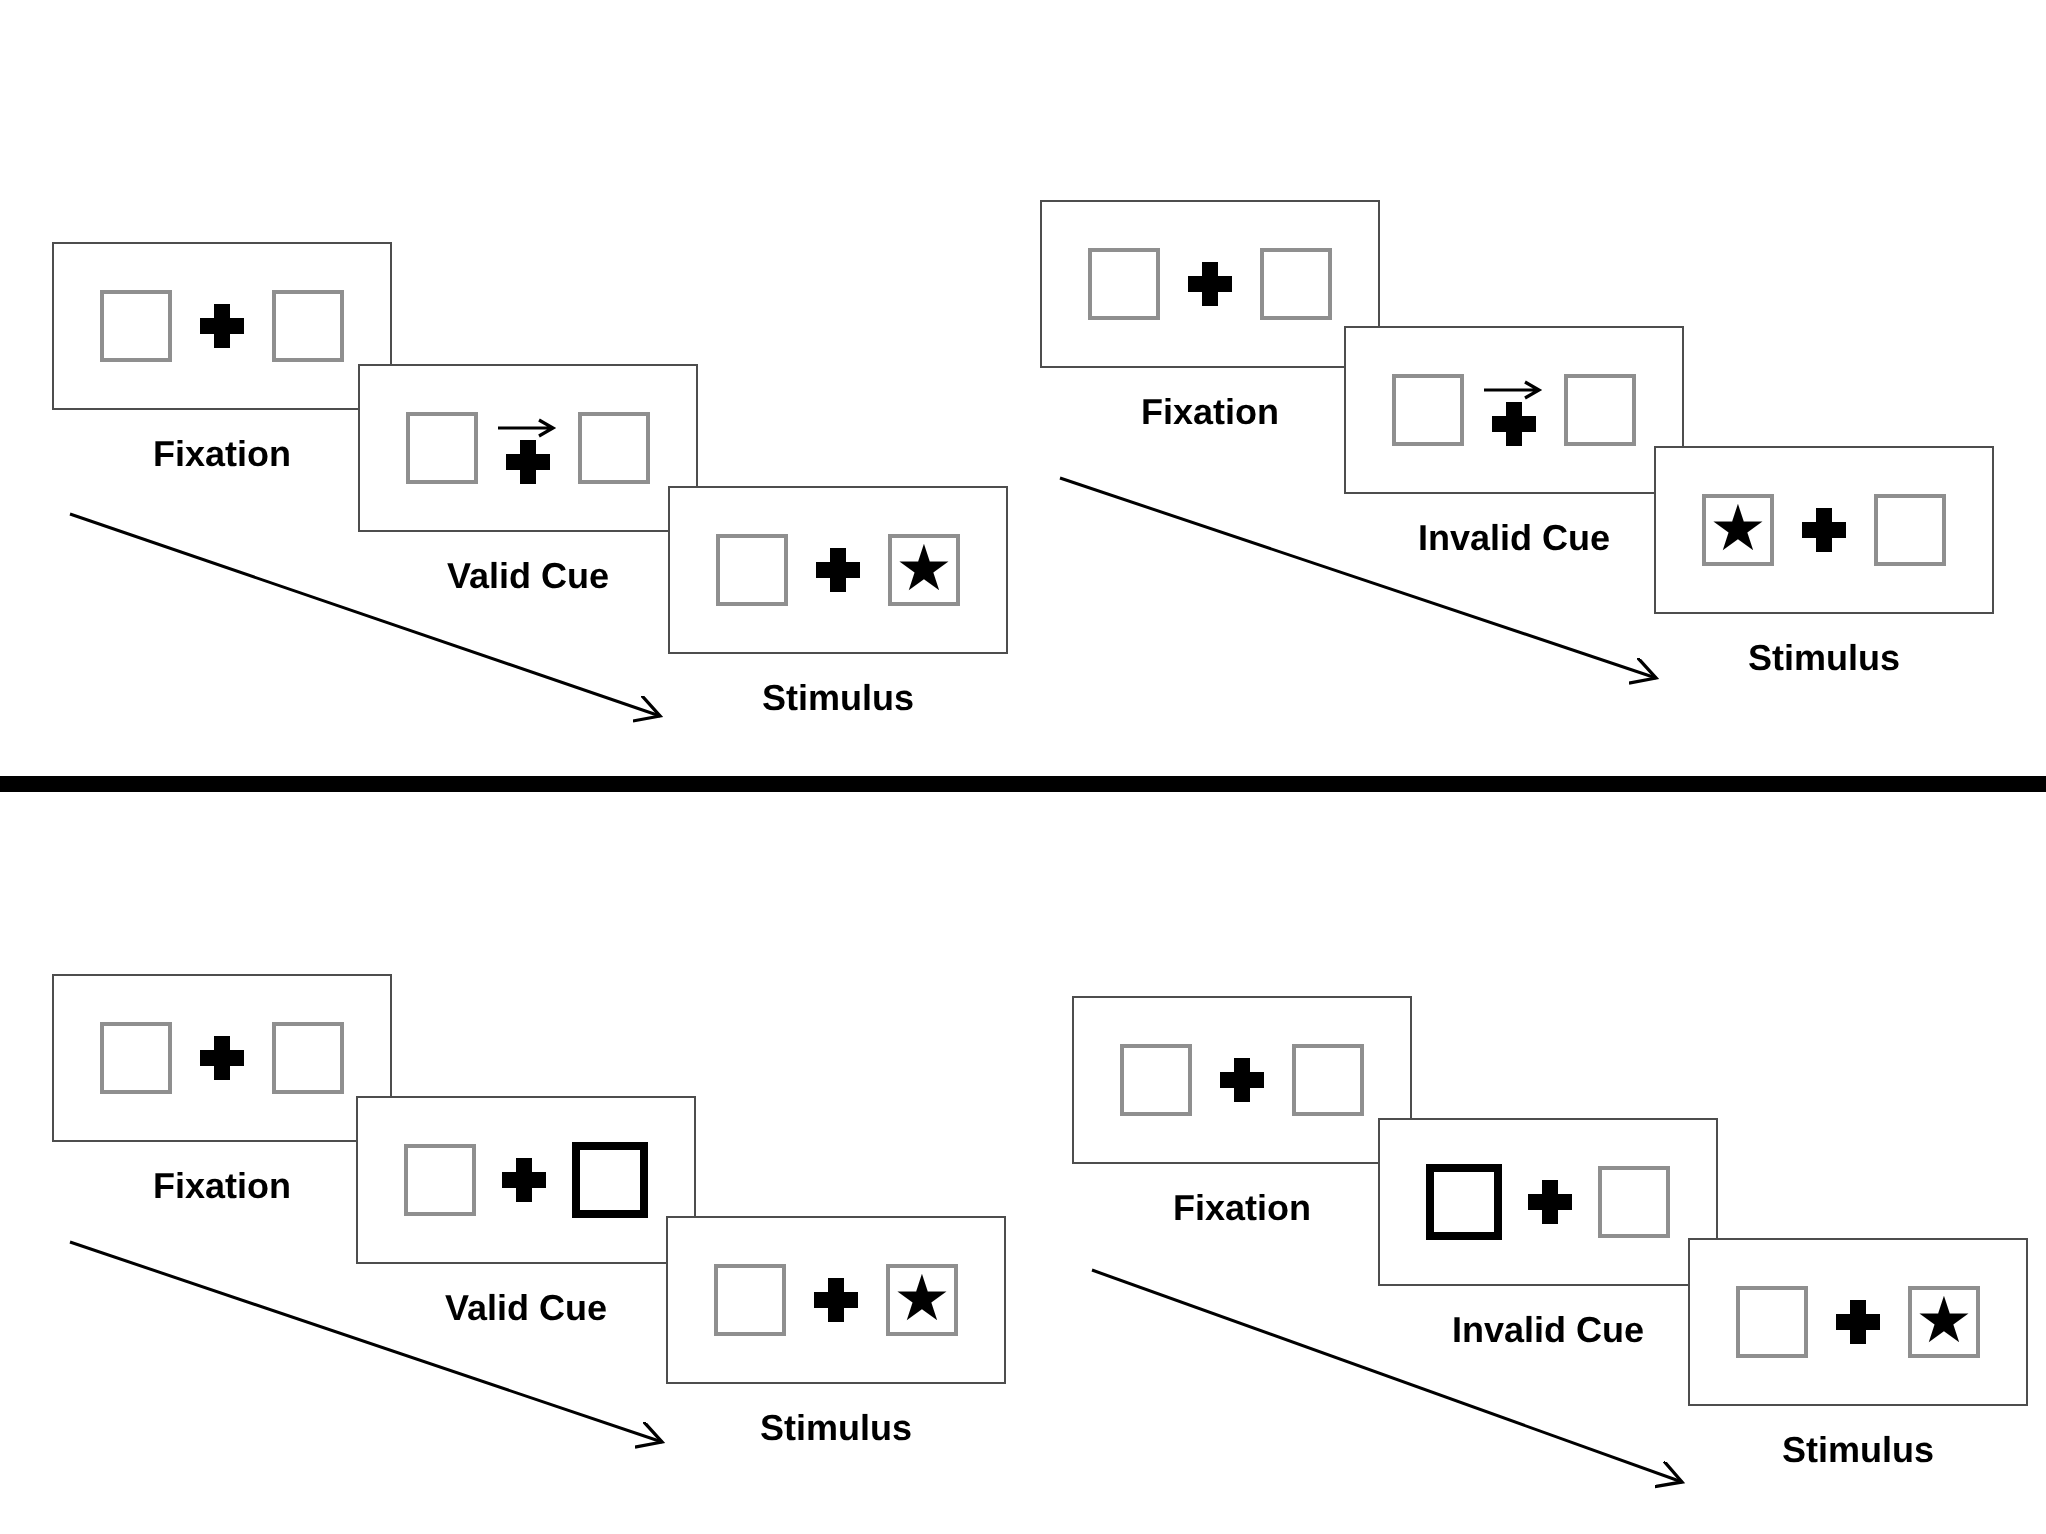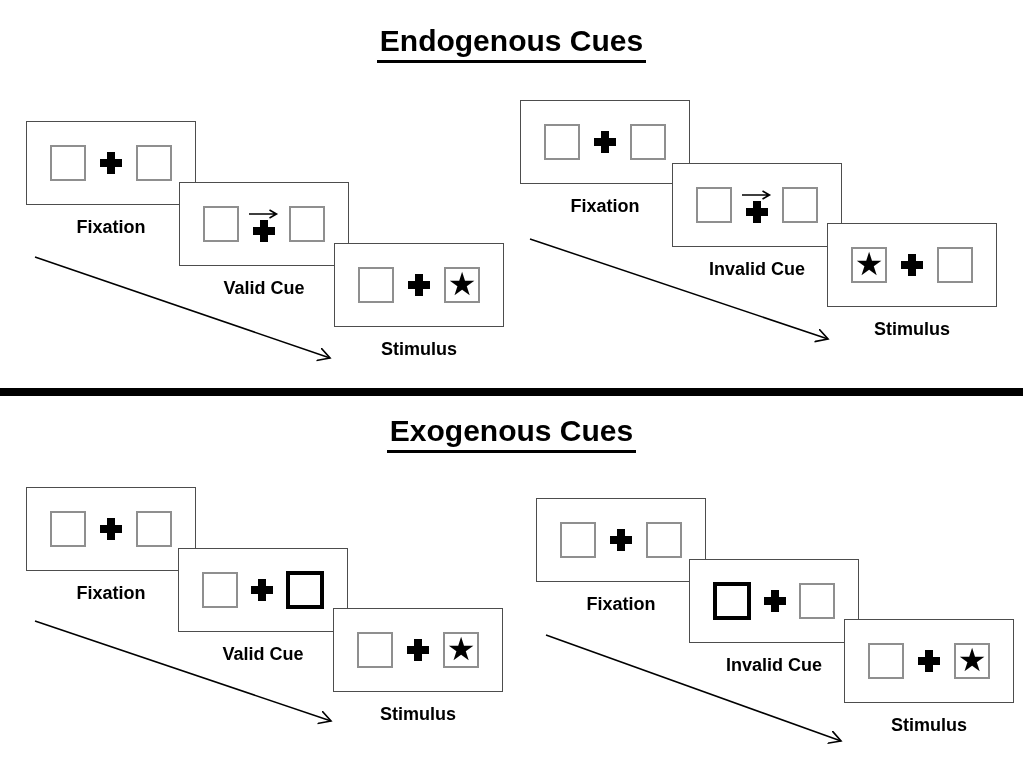--- a/index.html
+++ b/index.html
@@ -38,23 +38,20 @@
     margin-top:12px; text-align:center; font-weight:bold; font-size:18px; color:#000;
     white-space:nowrap;
   }
   .arrows { position:absolute; left:0; top:0; pointer-events:none; }
 </style>
 </head>
 <body>
 
 <div id="page">
 
-  <div class="title" style="top:24px">
-    <span class="underlined">Endogenous Cues</span>
-  </div>
 
   <div class="step" style="left:26px; top:121px">
     <div class="card">
       <div class="sq"></div>
       <div class="cross"></div>
       <div class="sq"></div>
     </div>
     <div class="lbl">Fixation</div>
   </div>
 
@@ -112,23 +109,20 @@
         <span class="star">★</span>
       </div>
       <div class="cross"></div>
       <div class="sq"></div>
     </div>
     <div class="lbl">Stimulus</div>
   </div>
 
   <div class="divider" style="top:388px"></div>
 
-  <div class="title" style="top:414px">
-    <span class="underlined">Exogenous Cues</span>
-  </div>
 
   <div class="step" style="left:26px; top:487px">
     <div class="card">
       <div class="sq"></div>
       <div class="cross"></div>
       <div class="sq"></div>
     </div>
     <div class="lbl">Fixation</div>
   </div>
 

